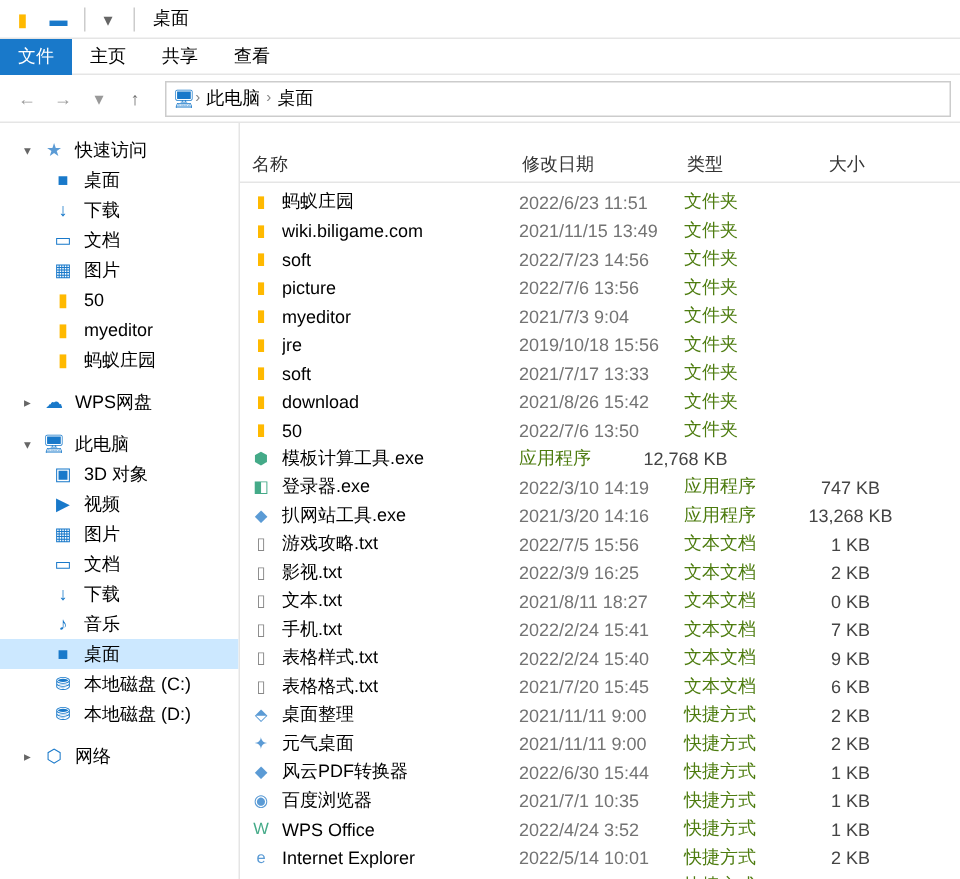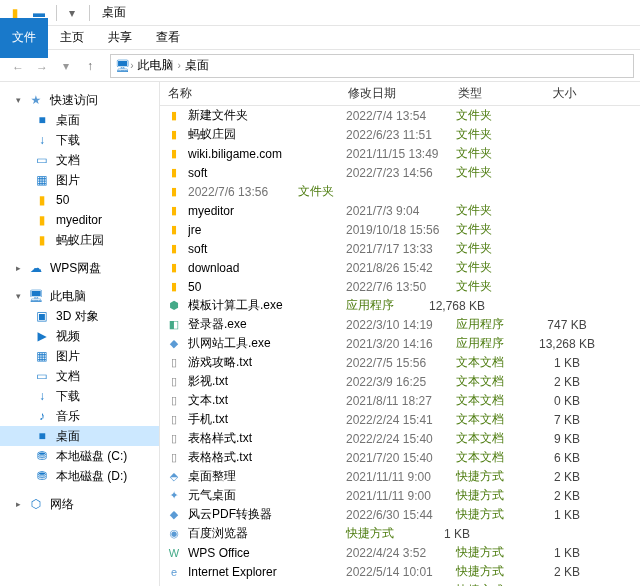--- a/index.html
+++ b/index.html
@@ -2,38 +2,38 @@
 <html><head>
 <meta charset="utf-8">
 <style>
 *{margin:0;padding:0;box-sizing:border-box;font-family:"Microsoft YaHei","Segoe UI",sans-serif;font-size:12px}
 body{background:#fff;width:640px;height:586px;overflow:hidden}
 .title-bar{height:26px;background:#fff;border-bottom:1px solid #e5e5e5;display:flex;align-items:center;padding:0 4px}
 .title-bar .icon-btn{width:22px;height:22px;display:flex;align-items:center;justify-content:center;margin-right:2px}
 .title-bar .sep{width:1px;height:16px;background:#ccc;margin:0 4px}
 .title-bar .title{margin-left:8px;font-size:12px}
 .menu-bar{height:24px;display:flex;align-items:center;border-bottom:1px solid #e5e5e5}
-.menu-bar .mtab{padding:0 12px;height:40px;display:flex;align-items:center;font-size:12px}
+.menu-bar .mtab{padding:0 12px;height:24px;display:flex;align-items:center;font-size:12px}
 .menu-bar .mtab.file{background:#1979ca;color:#fff}
 .addr-bar{height:32px;display:flex;align-items:center;padding:0 6px;border-bottom:1px solid #e5e5e5;background:#fff}
 .nav-btn{width:24px;height:24px;display:flex;align-items:center;justify-content:center;color:#999}
 .nav-btn.active{color:#666}
 .breadcrumb{flex:1;height:24px;border:1px solid #ccc;margin-left:8px;display:flex;align-items:center;padding:0 4px;background:#fff}
 .breadcrumb .bc{padding:0 4px;font-size:12px}
 .breadcrumb .sep{color:#888;font-size:10px}
 .main{display:flex;height:504px}
 .sidebar{width:160px;border-right:1px solid #e5e5e5;padding:8px 0;overflow:hidden}
 .sb-item{display:flex;align-items:center;height:20px;padding-left:16px;cursor:default}
 .sb-item.sub{padding-left:34px}
 .sb-item.selected{background:#cce8ff}
 .sb-item .ico{width:16px;height:16px;margin-right:6px;display:flex;align-items:center;justify-content:center;font-size:12px}
 .sb-item .caret{width:10px;color:#666;font-size:9px;margin-right:2px}
 .sb-gap{height:8px}
 .content{flex:1;overflow:auto}
-.col-header{display:flex;height:24px;align-items:center;border-bottom:1px solid #e5e5e5;position:sticky;top:0;background:#fff}
+.col-header{display:flex;height:24px;align-items:center;border-bottom:1px solid #e5e5e5;position:sticky;top:16px;background:#fff}
 .col-header div{padding:0 8px;font-size:12px;color:#333;border-right:1px solid transparent}
 .col-name{width:180px}
 .col-date{width:110px}
 .col-type{width:80px}
 .col-size{width:70px;text-align:center}
 .row{display:flex;height:19px;align-items:center;padding-left:6px}
 .row .fico{width:16px;height:16px;margin-right:6px;display:flex;align-items:center;justify-content:center;font-size:11px}
 .row .rname{width:158px;overflow:hidden;white-space:nowrap;text-overflow:ellipsis}
 .row .rdate{width:110px;color:#737373}
 .row .rtype{width:80px;color:#4d7c0f}
@@ -204,20 +204,21 @@
         </div>
         <div class="row">
           <span class="fico folder-ico">▮</span>
           <span class="rname">soft</span>
           <span class="rdate">2022/7/23 14:56</span>
           <span class="rtype">文件夹</span>
           <span class="rsize"></span>
         </div>
         <div class="row">
           <span class="fico folder-ico">▮</span>
+          <span class="rname">picture</span>
           <span class="rdate">2022/7/6 13:56</span>
           <span class="rtype">文件夹</span>
           <span class="rsize"></span>
         </div>
         <div class="row">
           <span class="fico folder-ico">▮</span>
           <span class="rname">myeditor</span>
           <span class="rdate">2021/7/3 9:04</span>
           <span class="rtype">文件夹</span>
           <span class="rsize"></span>
@@ -301,21 +302,21 @@
         <div class="row">
           <span class="fico txt-ico">▯</span>
           <span class="rname">表格样式.txt</span>
           <span class="rdate">2022/2/24 15:40</span>
           <span class="rtype">文本文档</span>
           <span class="rsize">9 KB</span>
         </div>
         <div class="row">
           <span class="fico txt-ico">▯</span>
           <span class="rname">表格格式.txt</span>
-          <span class="rdate">2021/7/20 15:40</span>
+          <span class="rdate">2021/7/20 15:45</span>
           <span class="rtype">文本文档</span>
           <span class="rsize">6 KB</span>
         </div>
         <div class="row">
           <span class="fico lnk-ico">⬘</span>
           <span class="rname">桌面整理</span>
           <span class="rdate">2021/11/11 9:00</span>
           <span class="rtype">快捷方式</span>
           <span class="rsize">2 KB</span>
         </div>
@@ -329,20 +330,21 @@
         <div class="row">
           <span class="fico lnk-ico">◆</span>
           <span class="rname">风云PDF转换器</span>
           <span class="rdate">2022/6/30 15:44</span>
           <span class="rtype">快捷方式</span>
           <span class="rsize">1 KB</span>
         </div>
         <div class="row">
           <span class="fico lnk-ico">◉</span>
           <span class="rname">百度浏览器</span>
+          <span class="rdate">2021/7/1 10:35</span>
           <span class="rtype">快捷方式</span>
           <span class="rsize">1 KB</span>
         </div>
         <div class="row">
           <span class="fico exe-ico">W</span>
           <span class="rname">WPS Office</span>
           <span class="rdate">2022/4/24 3:52</span>
           <span class="rtype">快捷方式</span>
           <span class="rsize">1 KB</span>
         </div>

